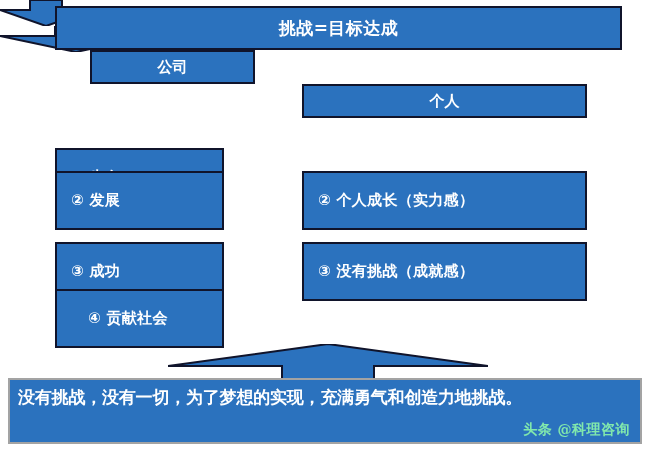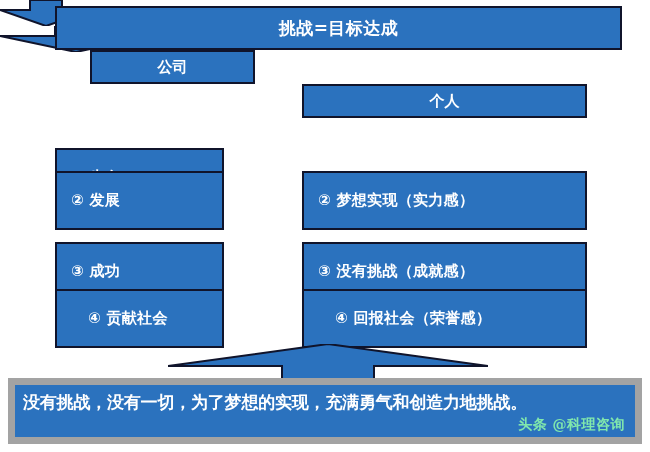--- a/index.html
+++ b/index.html
@@ -105,21 +105,21 @@
   .row3 { top: 289px; height: 59px; padding-left: 31px; }
 
   
   #bottom-banner {
     position: absolute;
     left: 8px;
     top: 378px;
     width: 634px;
     height: 66px;
     background: #2B72BE;
-    border: 7px solid #a3a3a3;
+    border: 2px solid #a3a3a3;
     box-sizing: border-box;
   }
   #banner-text {
     position: absolute;
     left: 8px;
     top: 4px;
     width: 616px;
     color: #ffffff;
     font-weight: bold;
     font-size: 17px;
@@ -175,27 +175,24 @@
     <span>② 发展</span>
   </div>
   <div class="box col-item col-left row2">
     <span>③ 成功</span>
   </div>
   <div class="box col-item col-left row3">
     <span>④ 贡献社会</span>
   </div>
 
   <div class="box col-item col-right row1">
-    <span>② 梦想实现（实力感）</span>
+    <span>② 个人成长（实力感）</span>
   </div>
   <div class="box col-item col-right row2">
     <span>③ 没有挑战（成就感）</span>
-  </div>
-  <div class="box col-item col-right row3">
-    <span>④ 回报社会（荣誉感）</span>
   </div>
 
   <div id="arrow-up-bottom">
     <svg width="320" height="36" viewBox="0 0 320 36">
       <polygon points="160,0 320,22 206,22 206,36 114,36 114,22 0,22" fill="#2B72BE" stroke="#10142B" stroke-width="2"></polygon>
     </svg>
   </div>
 
   <div id="bottom-banner">
     <div id="banner-text">没有挑战，没有一切，为了梦想的实现，充满勇气和创造力地挑战。</div>

